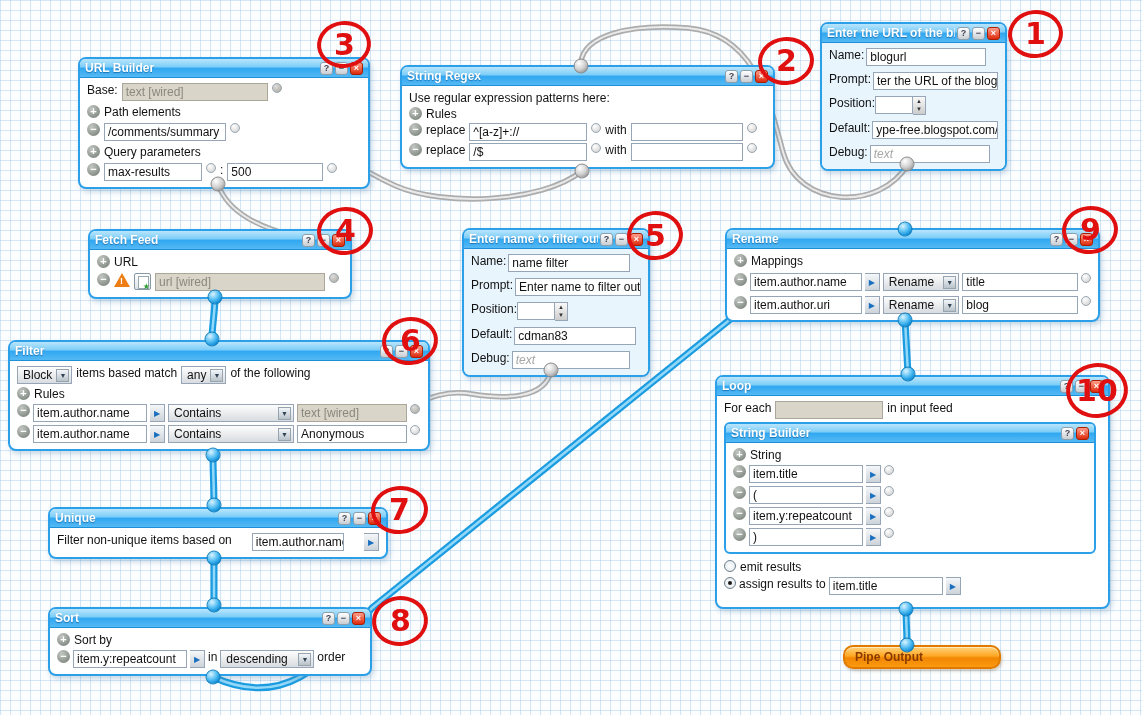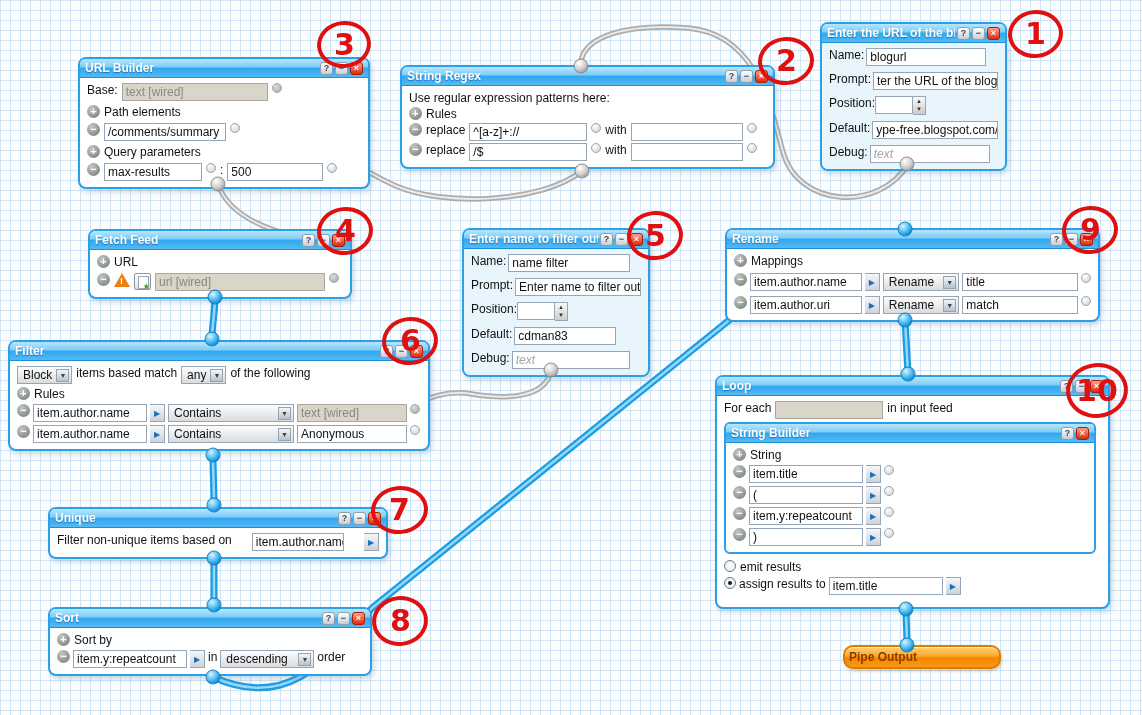--- a/index.html
+++ b/index.html
@@ -66,21 +66,21 @@
   .ball.blue{ background:radial-gradient(circle at 35% 28%, #dbf3ff, #54bef3 45%, #1390d8 75%, #0a6dab);
               border:1px solid #0d7cbc; }
   .ball.gray{ background:radial-gradient(circle at 35% 28%, #ffffff, #cfcfcf 50%, #949494 85%);
               border:1px solid #8a8a8a; }
   .ann{ position:absolute; border:4px solid #e11010; border-radius:50%; z-index:30;
         display:flex; align-items:center; justify-content:center; transform:rotate(-6deg); }
   .ann span{ color:#e11010; font:bold 30px/1 "DejaVu Sans",sans-serif; transform:rotate(6deg); }
   .pipeout{ position:absolute; z-index:10; width:158px; height:24px; border:2px solid #e07b00; border-radius:10px;
             background:linear-gradient(#ffd27c, #ffa722 45%, #f18603 55%, #fb9a10);
             box-shadow:inset 0 1px 0 #ffe9bd, 1px 2px 3px rgba(120,80,20,.3);
-            font:bold 12px/20px "Liberation Sans",sans-serif; color:#8a3c00; padding:0 4px; }
+            font:bold 12px/20px "Liberation Sans",sans-serif; color:#8a3c00; padding:0 10px; }
   .sub{ border:2px solid #2b9fe8; border-radius:6px; background:#fff; }
   .lbl{ white-space:nowrap; }
 </style>
 </head>
 <body>
 
 <div id="canvas">
 
   <svg class="wires" width="1142" height="715" viewBox="0 0 1142 715">
 
@@ -274,21 +274,21 @@
       <div class="row" style="gap:0;">
         <span class="lbl">Position:</span>
         <span class="inp" style="width:38px;"></span>
         <span class="spin">
             <span>▲</span>
             <span>▼</span>
           </span>
       </div>
       <div class="row" style="gap:2px;">
         <span class="lbl">Default:</span>
-        <span class="inp" style="width:102px;">cdman83</span>
+        <span class="inp" style="width:122px;">cdman83</span>
       </div>
       <div class="row" style="gap:2px;">
         <span class="lbl">Debug:</span>
         <span class="inp ph" style="width:118px;">text</span>
       </div>
     </div>
   </div>
 
   <div class="module" style="left:8px; top:340px; width:422px;">
     <div class="tbar">
@@ -363,21 +363,21 @@
         <span class="circ"></span>
       </div>
       <div class="row" style="gap:3px;">
         <span class="pm">−</span>
         <span class="inp" style="width:114px;">item.author.uri</span>
         <span class="arrowbtn">▶</span>
         <span class="sel" style="width:78px;">
           <span style="flex:1;">Rename</span>
           <span class="dar">▼</span>
         </span>
-        <span class="inp" style="width:118px;">match</span>
+        <span class="inp" style="width:118px;">blog</span>
         <span class="circ"></span>
       </div>
     </div>
   </div>
 
   <div class="module" style="left:48px; top:507px; width:340px;">
     <div class="tbar">
       <span class="ttext">Unique</span>
       <span class="tbtn">?</span>
       <span class="tbtn">−</span>

